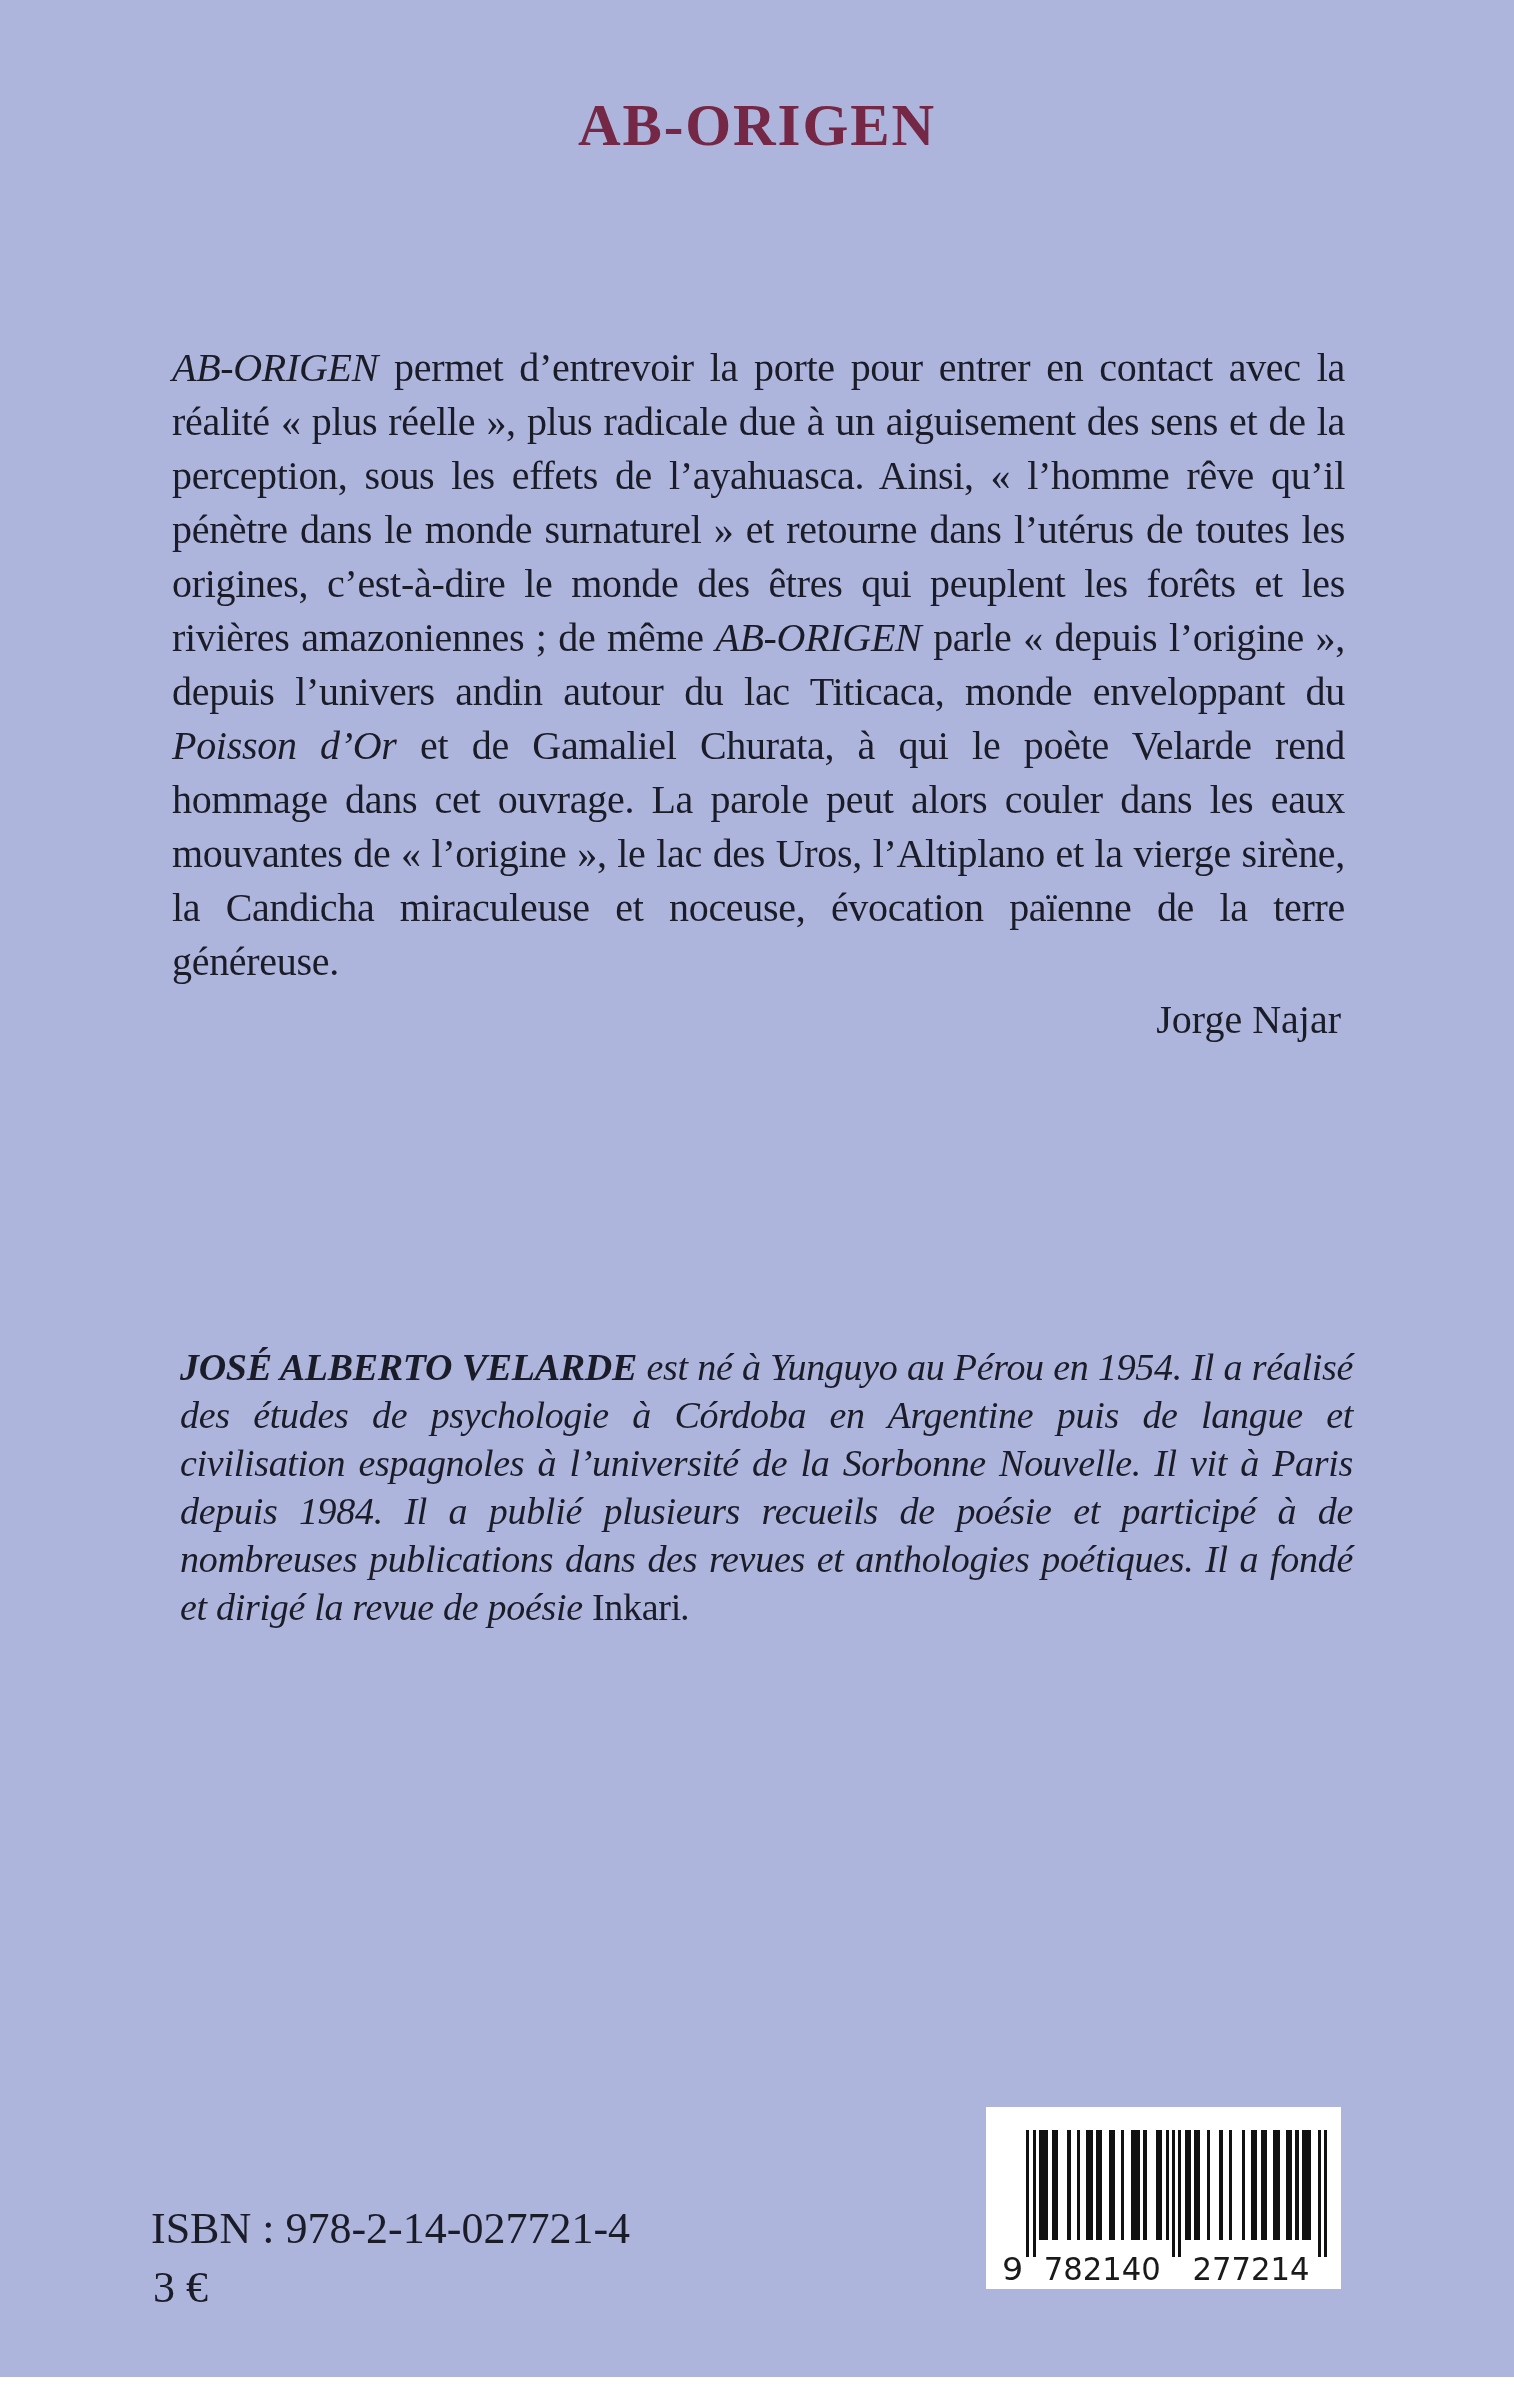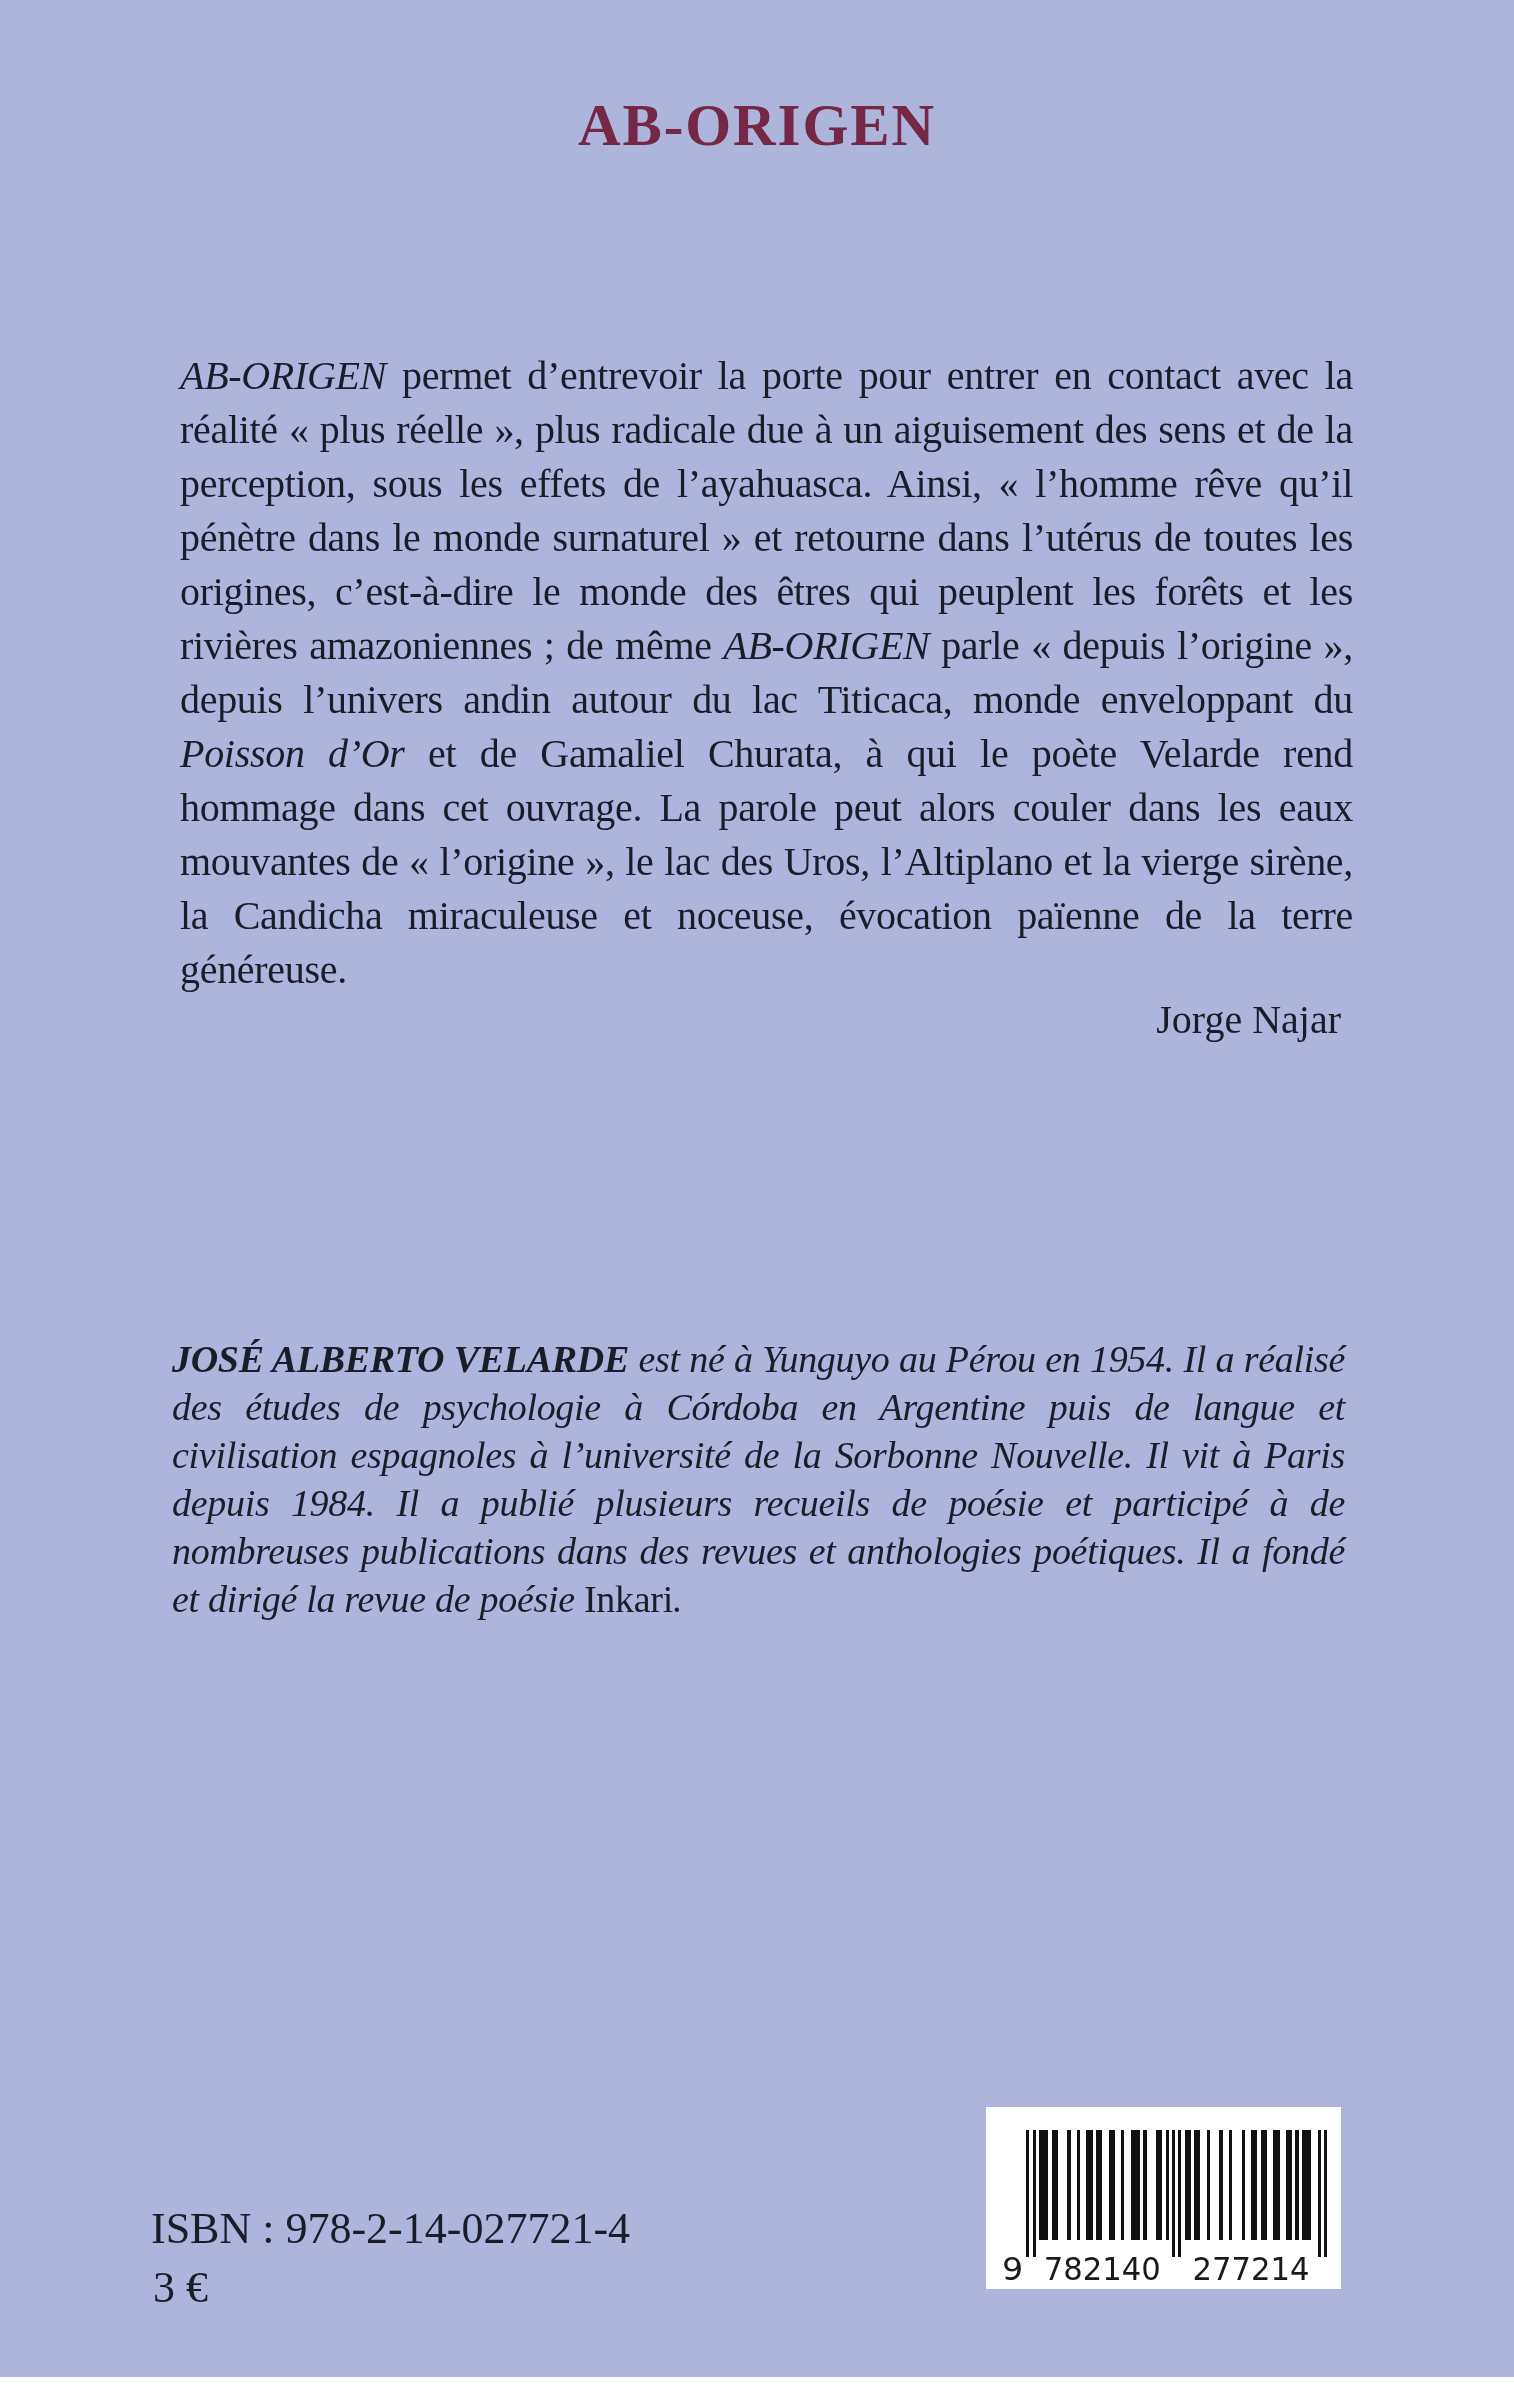--- a/index.html
+++ b/index.html
@@ -22,41 +22,41 @@
     font-size: 59px;
     font-weight: bold;
     letter-spacing: 1.9px;
     color: #742846;
   }
   .blurb {
     position: absolute;
     left: 168px;
     top: 337px;
     width: 1173px;
-    margin: 12px;
+    margin: 4px;
     font-size: 40px;
     line-height: 54px;
     text-align: justify;
     letter-spacing: -0.3px;
   }
   .italic { font-style: italic; }
   .signature {
     position: absolute;
     left: 168px;
     top: 996px;
     width: 1173px;
     font-size: 40px;
     text-align: right;
   }
   .bio {
     position: absolute;
     left: 168px;
     top: 1331px;
     width: 1173px;
-    margin: 4px;
+    margin: 12px;
     font-size: 38px;
     line-height: 48px;
     text-align: justify;
     font-style: italic;
     letter-spacing: -0.3px;
   }
   .bio .author-name { font-weight: bold; }
   .bio .roman { font-style: normal; }
   .isbn {
     position: absolute;

